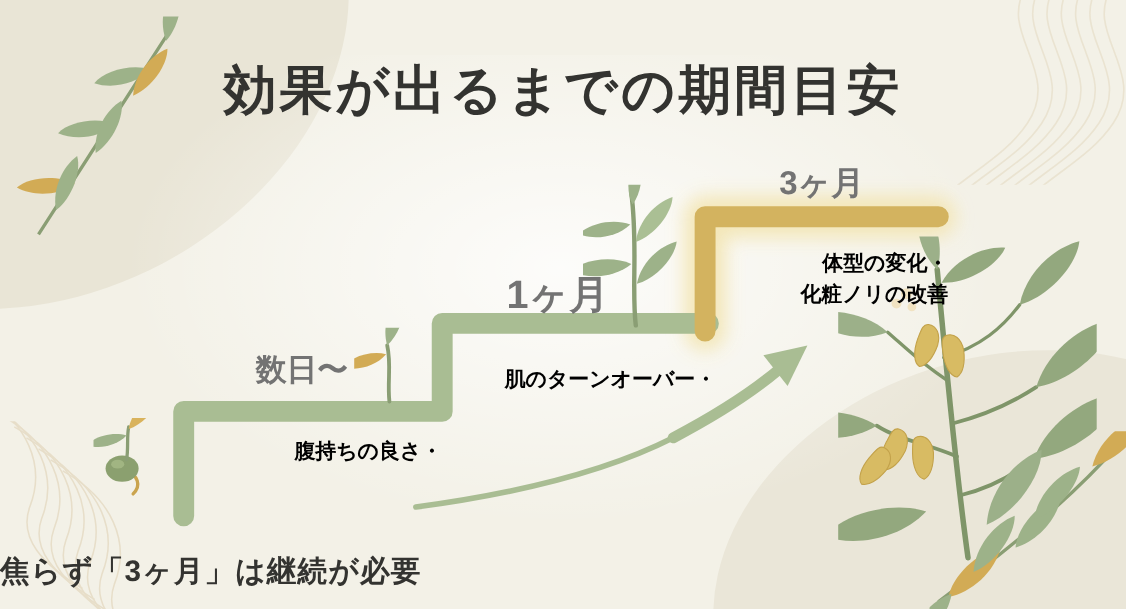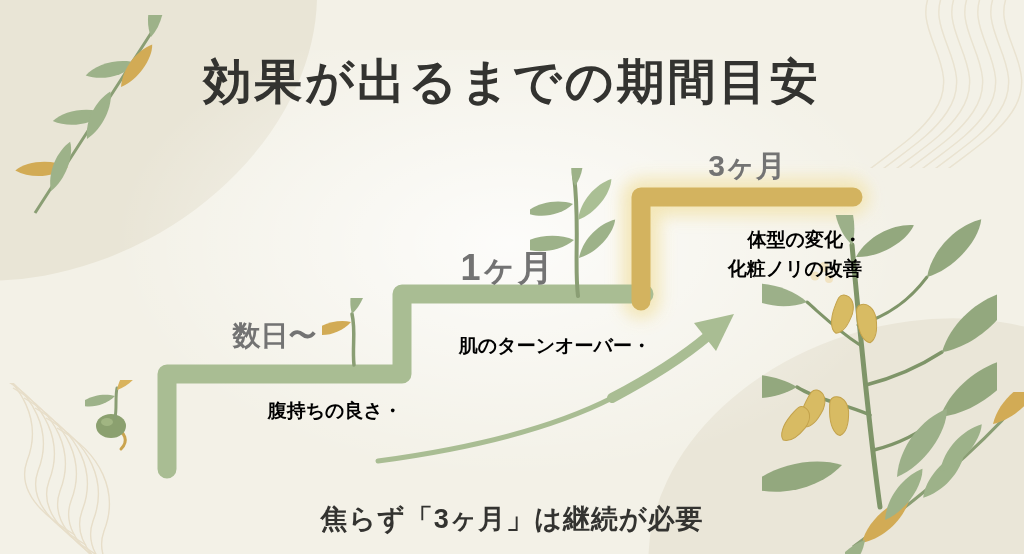--- a/index.html
+++ b/index.html
@@ -24,21 +24,21 @@
   .lbl-1 { left:192px; top:317px; width:165px; font-size:28px; }
   .lbl-2 { left:417px; top:244px; width:180px; font-size:36px; }
   .lbl-3 { left:657px; top:146px; width:180px; font-size:30px; }
 
   .step-desc { position:absolute; font-weight:bold; color:#000000; text-align:right;
                font-size:19px; line-height:1.5; }
   .desc-1 { left:172px; top:397px; width:230px; }
   .desc-2 { left:396px; top:332px; width:255px; }
   .desc-3 { left:612px; top:226px; width:250px; }
 
-  .footer-note { position:absolute; top:501px; left:0; width:100%; text-align:center;
+  .footer-note { position:absolute; top:501px; left:0; width:100%; 
                  font-size:27px; font-weight:bold; color:#333330; letter-spacing:1px; }
 
   svg { display:block; }
 </style>
 </head>
 <body>
 
 <div class="canvas">
 
   <div class="blob blob-tl"></div>

